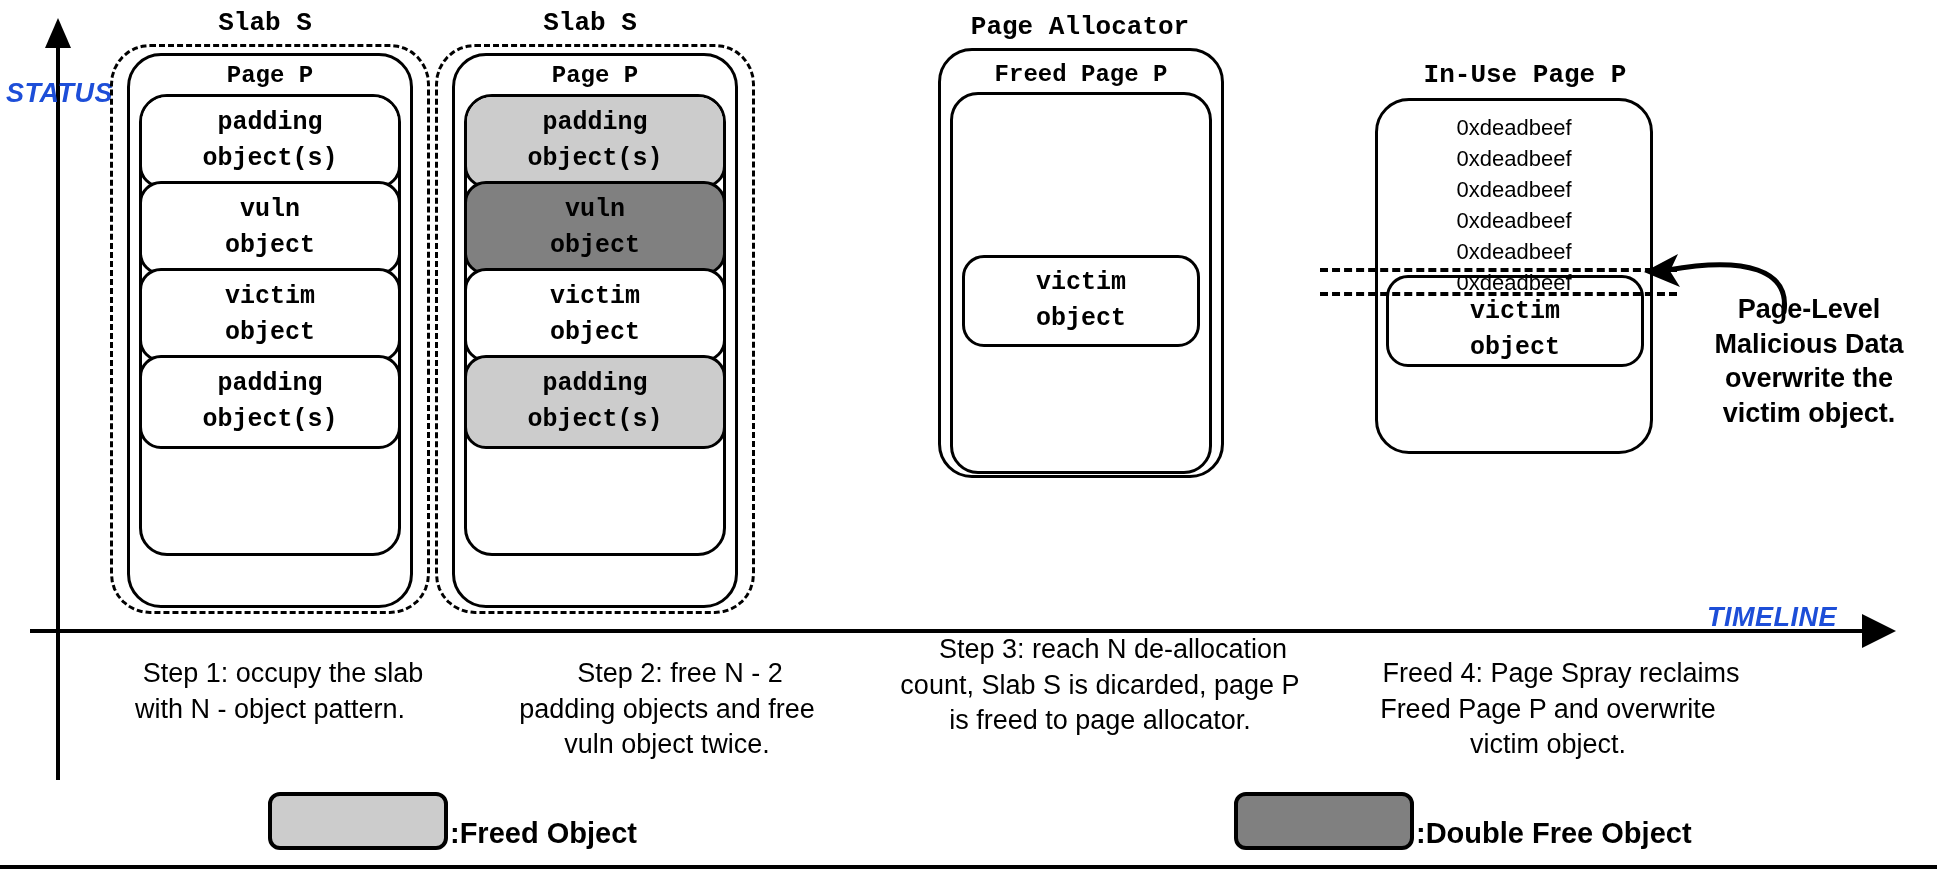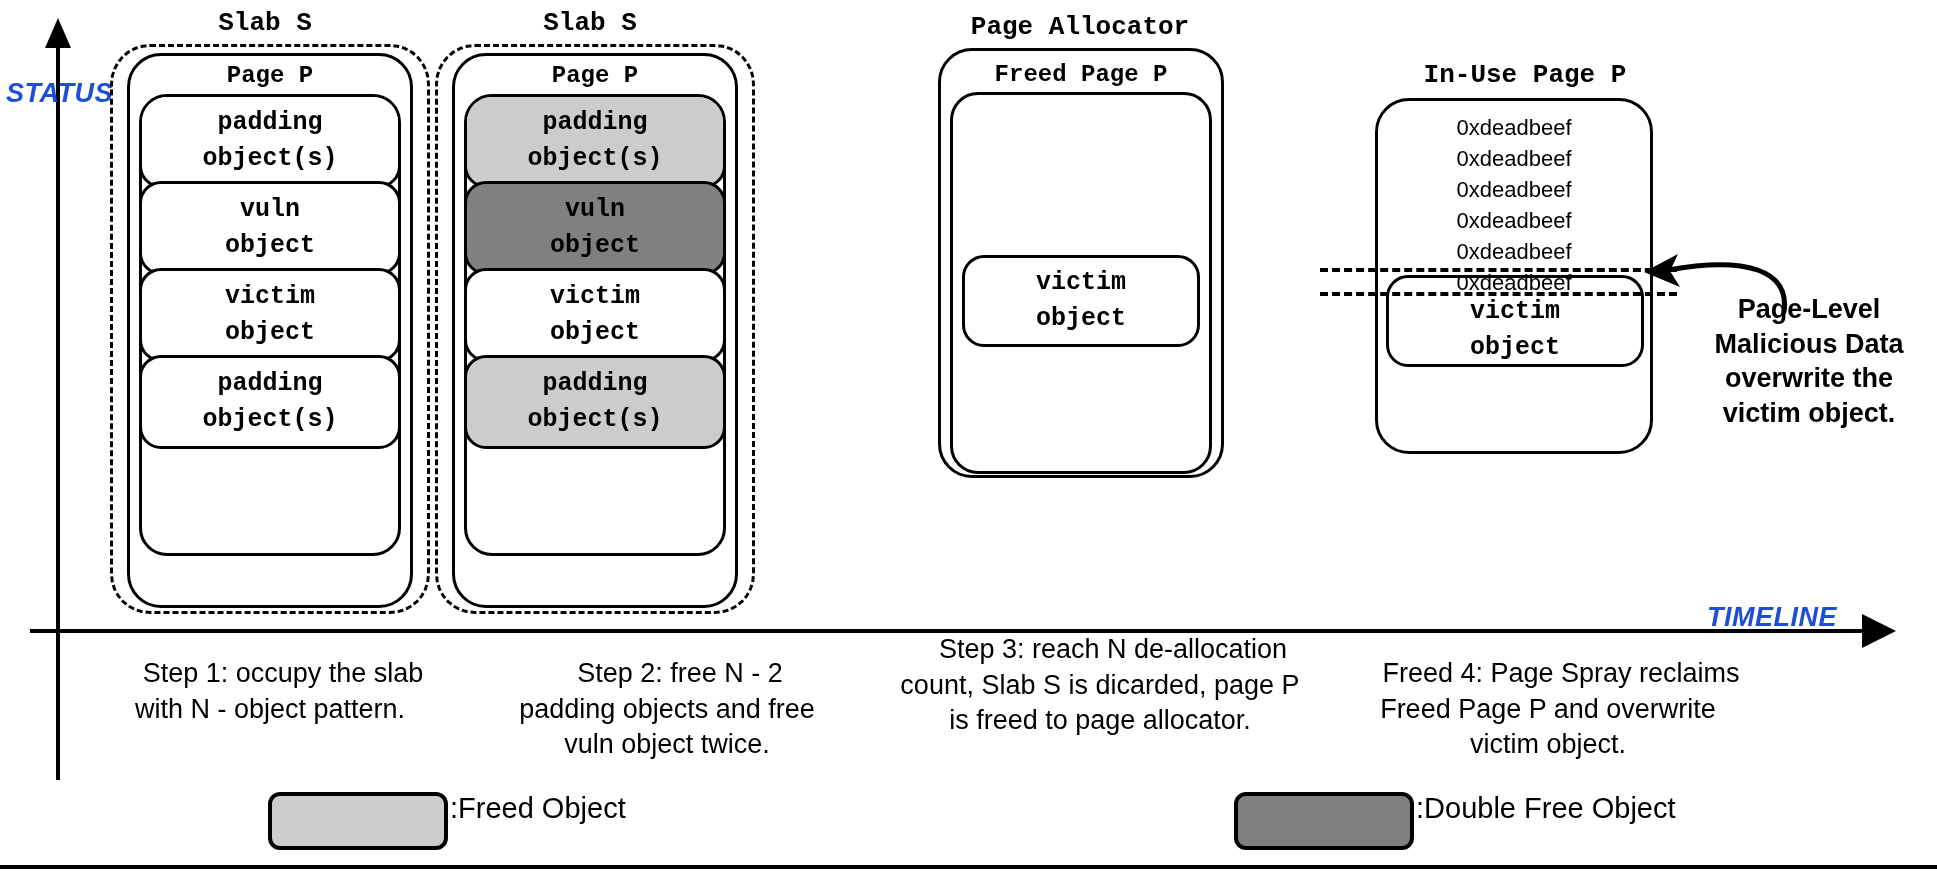--- a/index.html
+++ b/index.html
@@ -147,21 +147,21 @@
   .step {
     position: absolute;
     font-family: "Liberation Sans", sans-serif;
     font-size: 27px; line-height: 1.32; color: #000;
     text-align: center;
   }
   .step b { font-weight: normal; margin-left: 26px; }
 
   
   .legend { position: absolute; left: 0; top: 788px; width: 1937px; height: 70px; }
-  .legend-item { position: absolute; display: flex; align-items: flex-start; }
+  .legend-item { position: absolute; display: flex; align-items: flex-end; font-weight: bold; }
   .swatch {
     width: 180px; height: 58px;
     border: 4px solid #000; border-radius: 12px;
   }
   .sw-freed  { background: #cccccc; }
   .sw-inuse  { background: #ffffff; }
   .sw-double { background: #808080; }
   .legend-label {
     font-family: "Liberation Sans", sans-serif;
     font-size: 29px; color: #000; margin-left: 2px;

